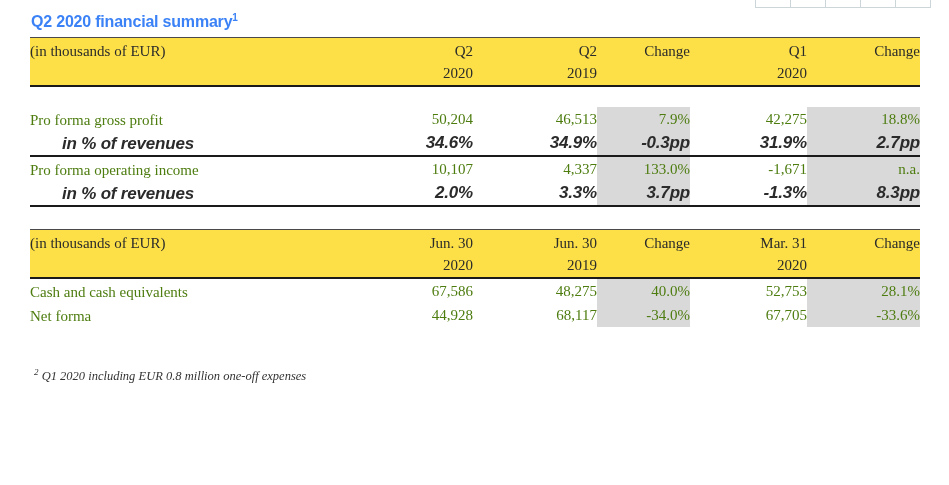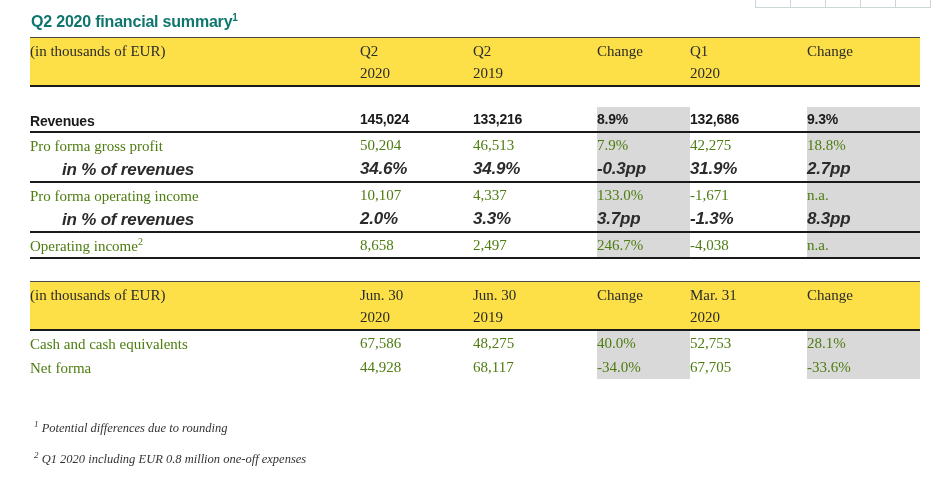--- a/index.html
+++ b/index.html
@@ -8,21 +8,21 @@
     font-family:"Liberation Serif", serif; color:#222222; overflow:hidden;
   }
 
   
   .fragment { position:absolute; top:0; left:755px; height:8px; display:flex; }
   .fragment .fcell { width:34px; border-left:1px solid #ccd6d8; border-bottom:1px solid #ccd6d8; }
   .fragment .fcell:last-child { border-right:1px solid #ccd6d8; }
 
   .title {
     margin:8px 0 0 31px; font-family:"Liberation Sans", sans-serif;
-    font-weight:bold; font-size:16px; color:#0f766e; letter-spacing:-0.2px; line-height:20px;
+    font-weight:bold; font-size:16px; color:#3b82f6; letter-spacing:-0.2px; line-height:20px;
   }
   .title sup { font-size:10px; }
 
   table.fin { border-collapse:collapse; table-layout:fixed; width:890px; margin-left:30px; }
   table.fin td { padding:0; }
 
   col.c-label { width:330px; }
   col.c-n1 { width:113px; }
   col.c-n2 { width:124px; }
   col.c-chg1 { width:93px; }
@@ -34,21 +34,21 @@
 
   tr.head td {
     background:#fde047; vertical-align:top; height:47px;
     border-top:1px solid #4a4a4a; border-bottom:2px solid #1a1a1a;
     font-size:15px; color:#2b2b2b;
   }
   .hl { line-height:22px; }
   .hl:first-child { padding-top:2px; }
 
   td.label { text-align:left; padding-left:8px; }
-  td.num { padding-right:10px; }
+  td.num { text-align:right; padding-right:10px; }
   td.chg { background:#d9d9d9; padding-right:12px; }
 
   tr.spacer td { height:20px; background:#ffffff; }
 
   tr.r td { height:24px; font-size:15px; color:#4d7c0f; }
   tr.rule td { border-bottom:2px solid #1a1a1a; }
 
   tr.boldrow td {
     font-family:"Liberation Sans", sans-serif; font-weight:bold;
     font-size:14px; color:#1a1a1a; letter-spacing:-0.2px;
@@ -115,28 +115,20 @@
           <div class="hl">Change</div>
           <div class="hl"></div>
         </td>
     </tr>
   </thead>
   <tbody>
     <tr class="spacer">
         <td colspan="6"></td>
       </tr>
 
-    <tr class="r boldrow rule">
-      <td class="label"><span>Revenues</span><sup></sup></td>
-      <td class="num">145,024</td>
-      <td class="num">133,216</td>
-      <td class="num chg">8.9%</td>
-      <td class="num">132,686</td>
-      <td class="num chg">9.3%</td>
-    </tr>
 
     <tr class="r">
       <td class="label"><span>Pro forma gross profit</span><sup></sup></td>
       <td class="num">50,204</td>
       <td class="num">46,513</td>
       <td class="num chg">7.9%</td>
       <td class="num">42,275</td>
       <td class="num chg">18.8%</td>
     </tr>
 
@@ -160,28 +152,20 @@
 
     <tr class="r pct rule">
       <td class="label"><span>in % of revenues</span><sup></sup></td>
       <td class="num">2.0%</td>
       <td class="num">3.3%</td>
       <td class="num chg">3.7pp</td>
       <td class="num">-1.3%</td>
       <td class="num chg">8.3pp</td>
     </tr>
 
-    <tr class="r rule">
-      <td class="label"><span>Operating income</span><sup>2</sup></td>
-      <td class="num">8,658</td>
-      <td class="num">2,497</td>
-      <td class="num chg">246.7%</td>
-      <td class="num">-4,038</td>
-      <td class="num chg">n.a.</td>
-    </tr>
 
   </tbody>
 </table>
 
 <table class="fin" id="balance-table">
   <colgroup>
     <col class="c-label">
       <col class="c-n1">
       <col class="c-n2">
       <col class="c-chg1">
@@ -229,15 +213,14 @@
       <td class="num">44,928</td>
       <td class="num">68,117</td>
       <td class="num chg">-34.0%</td>
       <td class="num">67,705</td>
       <td class="num chg">-33.6%</td>
     </tr>
   </tbody>
 </table>
 
 <div class="footnotes">
-  <div class="fn"><sup>1</sup> <span>Potential differences due to rounding</span></div>
   <div class="fn"><sup>2</sup> <span>Q1 2020 including EUR 0.8 million one-off expenses</span></div>
 </div>
 
 </body></html>

